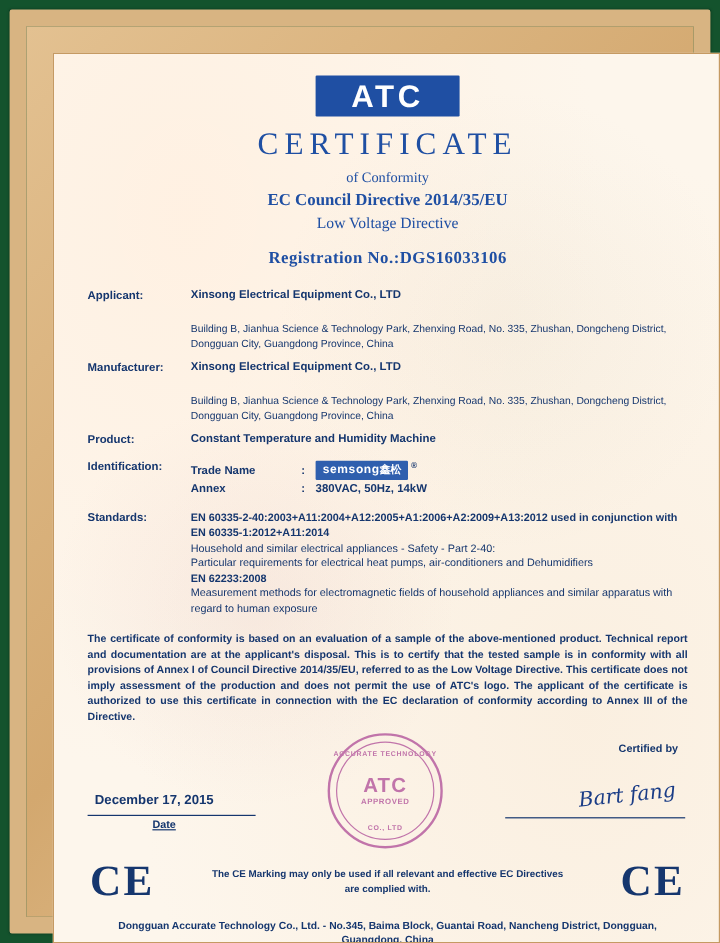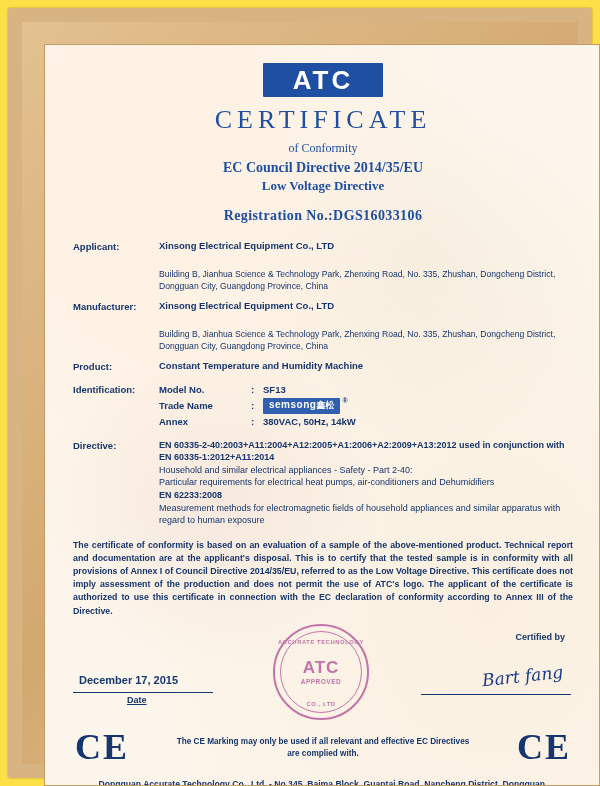--- a/index.html
+++ b/index.html
@@ -10,21 +10,21 @@
   body {
     width: 600px;
     height: 786px;
     font-family: "Liberation Sans", sans-serif;
     overflow: hidden;
   }
   .page {
     position: relative;
     width: 600px;
     height: 786px;
-    background: #fde047;
+    background: #14532d;
   }
   
   .frame {
     position: absolute;
     left: 8px;
     top: 8px;
     width: 584px;
     height: 770px;
     box-sizing: border-box;
     border: 14px solid #d8b482;
@@ -99,21 +99,21 @@
     color: #1f4fa3;
     font-size: 14px;
     font-weight: bold;
     margin-top: 4px;
     font-family: "Liberation Serif", serif;
   }
   .directive-sub {
     text-align: center;
     color: #1f4fa3;
     font-size: 13px;
-    font-weight: bold;
+    font-weight: normal;
     margin-top: 2px;
     font-family: "Liberation Serif", serif;
   }
   .reg-no {
     text-align: center;
     color: #1f4fa3;
     font-size: 14px;
     font-weight: bold;
     margin-top: 14px;
     letter-spacing: 0.4px;
@@ -404,46 +404,41 @@
             <div class="row-value bold">Constant Temperature and Humidity Machine</div>
           </div>
 
           <div class="spacer-sm"></div>
 
           <div class="row">
             <div class="row-label">Identification:</div>
             <div class="row-value">
               <table class="ident-table">
                 <tbody>
-                    <tr>
-                  <td class="ident-key">Model No.</td>
-                  <td class="ident-colon">:</td>
-                  <td class="ident-val">SF13</td>
-                </tr>
                 <tr>
                   <td class="ident-key">Trade Name</td>
                   <td class="ident-colon">:</td>
                   <td class="ident-val">
                     <span class="trade-mark"><span>semsong</span><span class="cn">鑫松</span></span><span class="reg-mark">®</span>
                   </td>
                 </tr>
                 <tr>
                   <td class="ident-key">Annex</td>
                   <td class="ident-colon">:</td>
                   <td class="ident-val">380VAC, 50Hz, 14kW</td>
                 </tr>
               </tbody>
                 </table>
             </div>
           </div>
 
           <div class="spacer-sm"></div>
 
           <div class="row">
-            <div class="row-label">Directive:</div>
+            <div class="row-label">Standards:</div>
             <div class="row-value">
               <div class="std-lines">
                 <div class="b">EN 60335-2-40:2003+A11:2004+A12:2005+A1:2006+A2:2009+A13:2012 used in conjunction with EN 60335-1:2012+A11:2014</div>
                 <div>Household and similar electrical appliances - Safety - Part 2-40:</div>
                 <div>Particular requirements for electrical heat pumps, air-conditioners and Dehumidifiers</div>
                 <div class="b">EN 62233:2008</div>
                 <div>Measurement methods for electromagnetic fields of household appliances and similar apparatus with regard to human exposure</div>
               </div>
             </div>
           </div>

